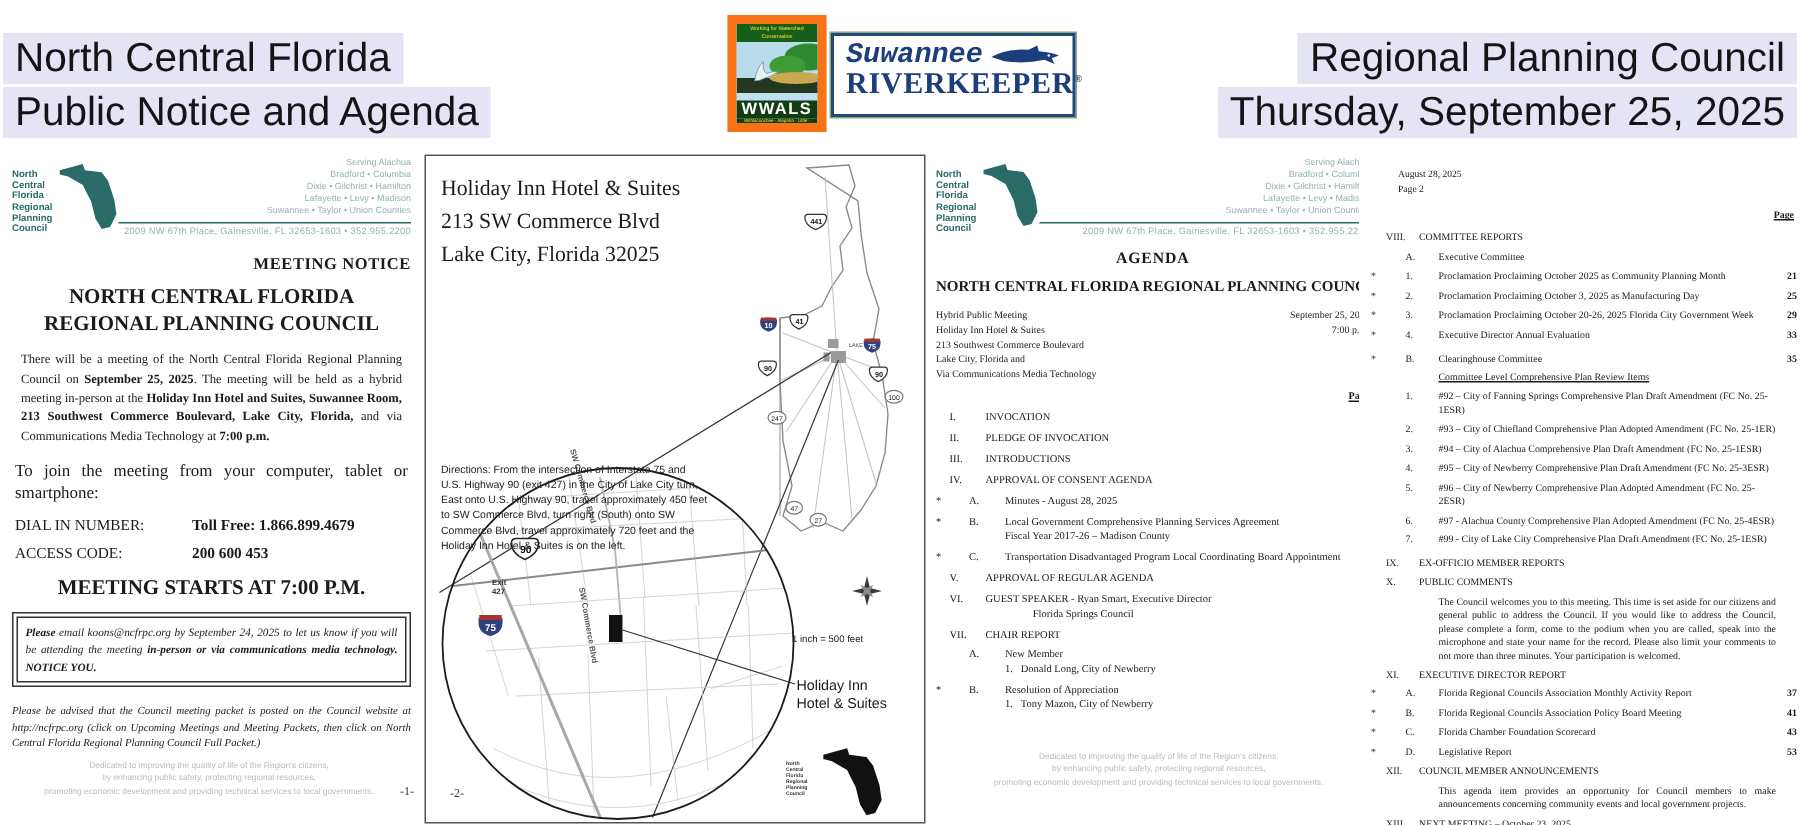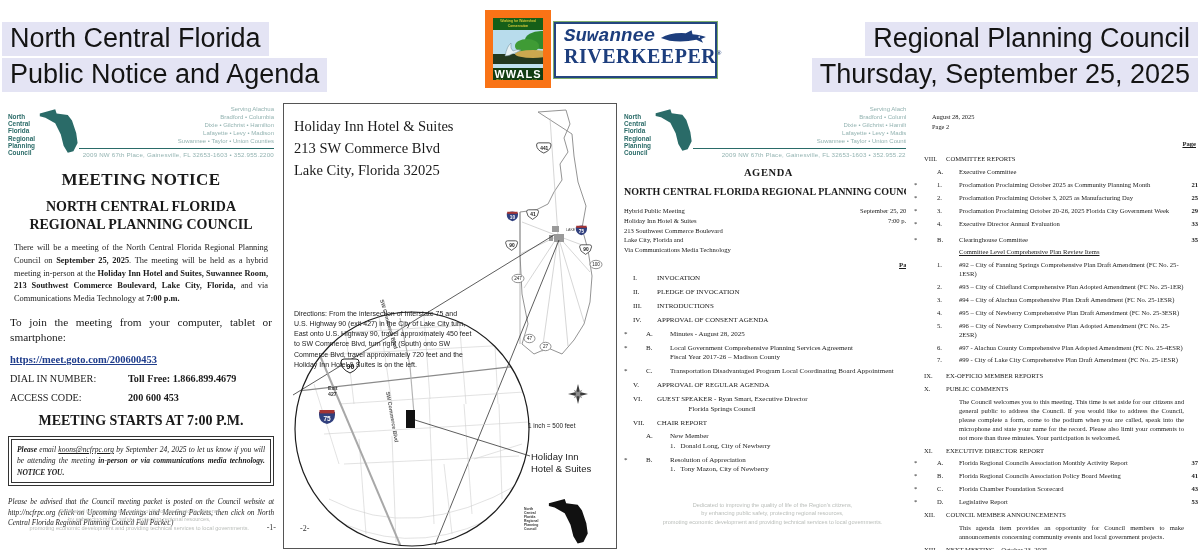--- a/index.html
+++ b/index.html
@@ -8,21 +8,21 @@
 
   
   #header{position:absolute;left:0;top:0;width:1200px;height:96px;background:#fff;}
   .hl-line{display:inline-block;background:#e4e4f4;padding:1px 8px 2px 8px;
            font-family:"Liberation Sans",sans-serif;font-size:27px;color:#141414;line-height:1.15;}
   #hdr-left{position:absolute;left:2px;top:22px;text-align:left;}
   #hdr-right{position:absolute;right:2px;top:22px;text-align:right;}
   #hdr-left div,#hdr-right div{margin-bottom:2px;}
 
   
-  #wwals{position:absolute;left:485px;top:10px;width:66px;height:78px;border:8px solid #f97316;
+  #wwals{position:absolute;left:485px;top:10px;width:66px;height:78px;border:6px solid #f97316;
          background:#bfe0ee;box-sizing:border-box;display:flex;flex-direction:column;overflow:hidden;
          font-family:"Liberation Sans",sans-serif;}
   .ww-band{background:#155f18;color:#ffe23e;font-size:3.5px;text-align:center;line-height:1.4;padding:1px 0;}
   .ww-art{flex:1;position:relative;}
   .ww-name{background:#123c12;color:#fff;font-weight:bold;font-size:11px;text-align:center;
            letter-spacing:1px;line-height:1.15;}
   .ww-rivers{background:#123c12;color:#ffe23e;font-size:3px;text-align:center;line-height:1.3;}
   .ww-foot{background:#155f18;color:#ffe23e;font-size:3.6px;text-align:center;line-height:1.35;padding:1px 0 2px 0;}
   .ww-site{font-size:3px;color:#ffe98a;}
 
@@ -59,21 +59,21 @@
   .agrow .lbl{flex:1;white-space:pre-line;}
   .agrow .pg{width:16px;flex:none;text-align:right;font-weight:bold;}
   .agrow.tight{margin-bottom:1.5px;}
   .agrow.gaptop{margin-top:7px;}
   .uhead .lbl{text-decoration:underline;}
   .para .lbl{text-align:justify;}
   .page-head{text-align:right;font-weight:bold;text-decoration:underline;}
 
   
   #panel1{left:4px;top:100px;width:274px;height:450px;padding:5px 4px 0 4px;}
-  .p1-title{font-weight:bold;text-align:center;font-size:17px;letter-spacing:.4px;margin-top:12px;}
+  .p1-title{font-weight:bold;text-align:right;font-size:11px;letter-spacing:.4px;margin-top:12px;}
   .p1-org{font-weight:bold;text-align:center;font-size:14px;line-height:1.25;margin-top:8px;}
   .p1-para{font-size:8.4px;text-align:justify;line-height:1.5;margin:9px 6px 0 6px;}
   .p1-join{font-size:11.3px;text-align:justify;line-height:1.35;margin:9px 2px 0 2px;}
   .p1-link{font-size:10.5px;font-weight:bold;margin:9px 2px 0 2px;color:#1f3d8c;text-decoration:underline;}
   .p1-row{display:flex;font-size:10.2px;margin:8px 2px 0 2px;}
   .p1-row .lab{width:118px;flex:none;}
   .p1-row .val{font-weight:bold;}
   .p1-starts{font-weight:bold;text-align:center;font-size:14px;margin-top:10px;}
   .p1-box{border:1px solid #333;outline:1px solid #333;outline-offset:2px;margin:10px 3px 0 3px;
           padding:4px 5px;font-style:italic;font-size:7.5px;line-height:1.5;text-align:justify;}
@@ -185,36 +185,35 @@
 
   <div class="p1-title">MEETING NOTICE</div>
   <div class="p1-org pre">NORTH CENTRAL FLORIDA
 REGIONAL PLANNING COUNCIL</div>
 
   <div class="p1-para">
     
   <span>There will be a meeting of the North Central Florida Regional Planning Council on </span><span style="font-weight: 700;">September 25, 2025</span><span>.  The meeting will be held as a hybrid meeting in-person at the </span><span style="font-weight: 700;">Holiday Inn Hotel and Suites, Suwannee Room, 213 Southwest Commerce Boulevard, Lake City, Florida,</span><span> and via Communications Media Technology at </span><span style="font-weight: 700;">7:00 p.m.</span></div>
 
   <div class="p1-join">To join the meeting from your computer, tablet or smartphone:</div>
-  <div class="p1-link">https://meet.goto.com/200600453</div>
 
   <div class="p1-row">
     <span class="lab">DIAL IN NUMBER:</span>
     <span class="val">Toll Free: 1.866.899.4679</span>
   </div>
   <div class="p1-row">
     <span class="lab">ACCESS CODE:</span>
     <span class="val">200 600 453</span>
   </div>
 
   <div class="p1-starts">MEETING STARTS AT 7:00 P.M.</div>
 
   <div class="p1-box">
     
-  <span style="font-weight: 700;">Please </span><span>email </span><span style="text-decoration: underline;">koons@ncfrpc.org</span><span> by September 24, 2025 to let us know if you will be attending the meeting </span><span style="font-weight: 700;">in-person or via communications media technology.</span><span>  </span><span style="font-weight: 700;">NOTICE YOU.</span></div>
+  <span style="font-weight: 700;">Please </span><span>email </span><span style="">koons@ncfrpc.org</span><span> by September 24, 2025 to let us know if you will be attending the meeting </span><span style="font-weight: 700;">in-person or via communications media technology.</span><span>  </span><span style="font-weight: 700;">NOTICE YOU.</span></div>
 
   <div class="p1-packet">Please be advised that the Council meeting packet is posted on the Council website at http://ncfrpc.org (click on Upcoming Meetings and Meeting Packets, then click on North Central Florida Regional Planning Council Full Packet.)</div>
 
   <div id="p1-footwrap">
     <div class="grayfoot">Dedicated to improving the quality of life of the Region's citizens,
 by enhancing public safety, protecting regional resources,
 promoting economic development and providing technical services to local governments.</div>
     <div class="pageno">-1-</div>
   </div>
 </div>

